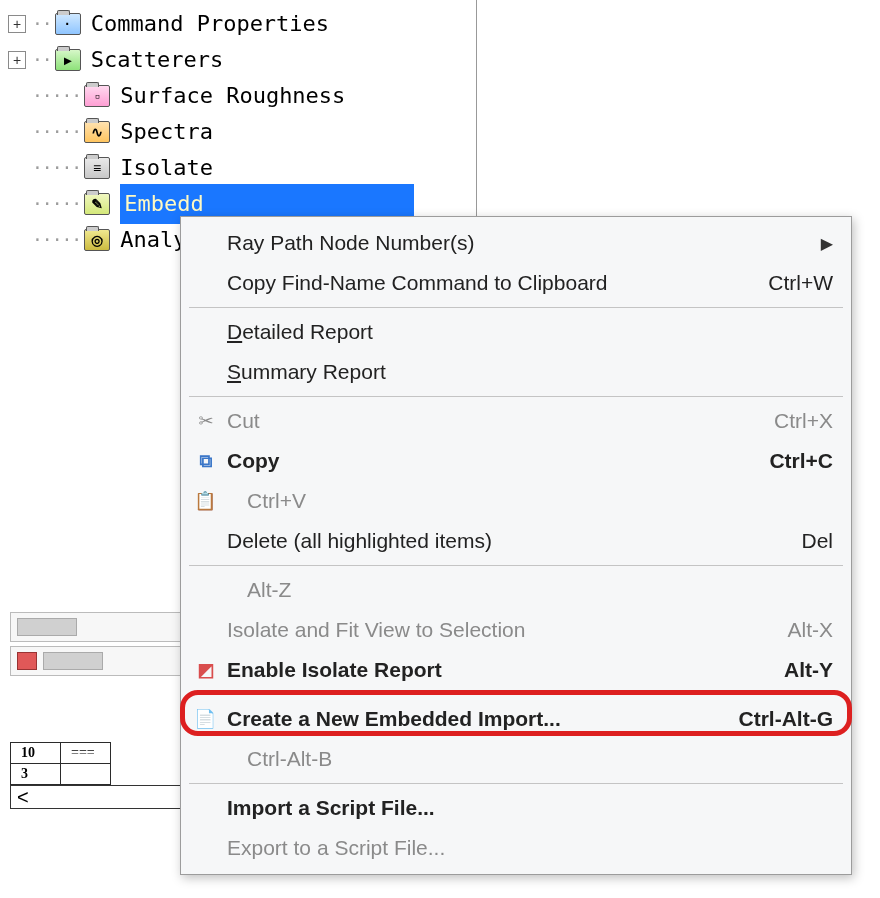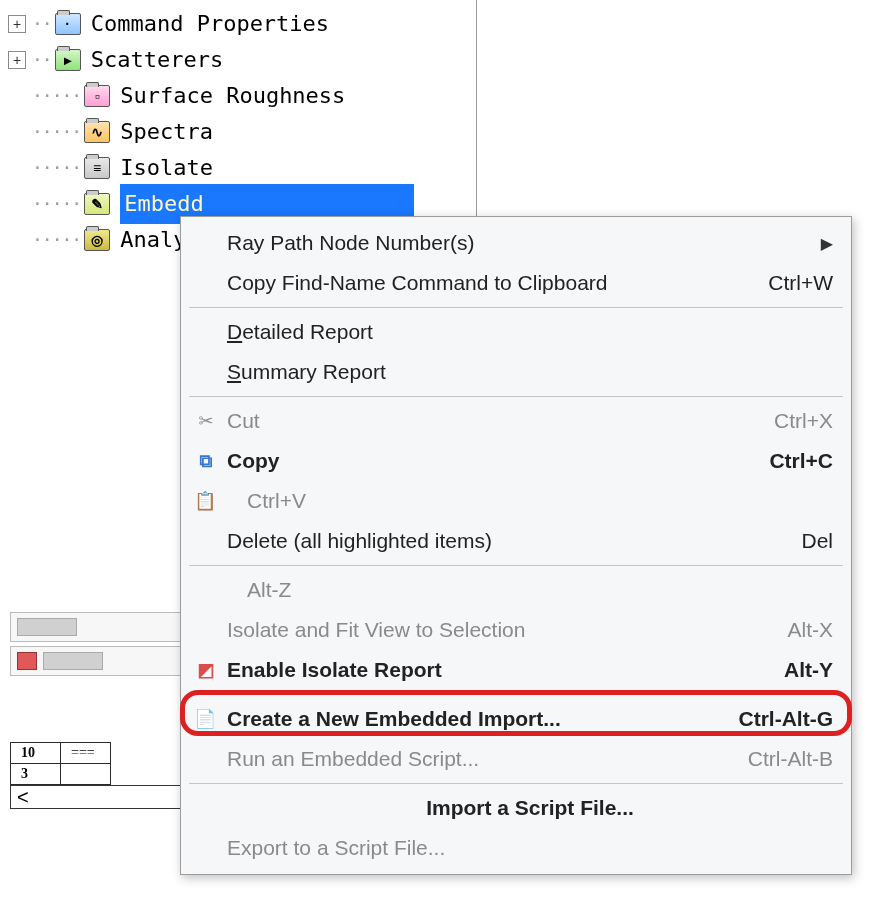--- a/index.html
+++ b/index.html
@@ -303,25 +303,24 @@
     <span class="hotkey">Alt-Y</span>
   </div>
   <div class="menu-sep"></div>
   <div class="menu-item" style="font-weight:600;">
     <span class="micon">📄</span>
     <span class="label">Create a New Embedded Import...</span>
     <span class="hotkey">Ctrl-Alt-G</span>
   </div>
   <div class="menu-item disabled">
     <span class="micon"></span>
-    <span class="label">Run an Embedded Script...</span>
     <span class="hotkey">Ctrl-Alt-B</span>
   </div>
   <div class="menu-sep"></div>
-  <div class="menu-item" style="font-weight:600;text-align:center;">
+  <div class="menu-item" style="font-weight:600;">
     <span class="micon"></span>
     <span class="label">Import a Script File...</span>
   </div>
   <div class="menu-item disabled">
     <span class="micon"></span>
     <span class="label">Export to a Script File...</span>
   </div>
 </div>
 
 <div class="annot" style="left:180px; top:690px; width:672px; height:46px;"></div>

